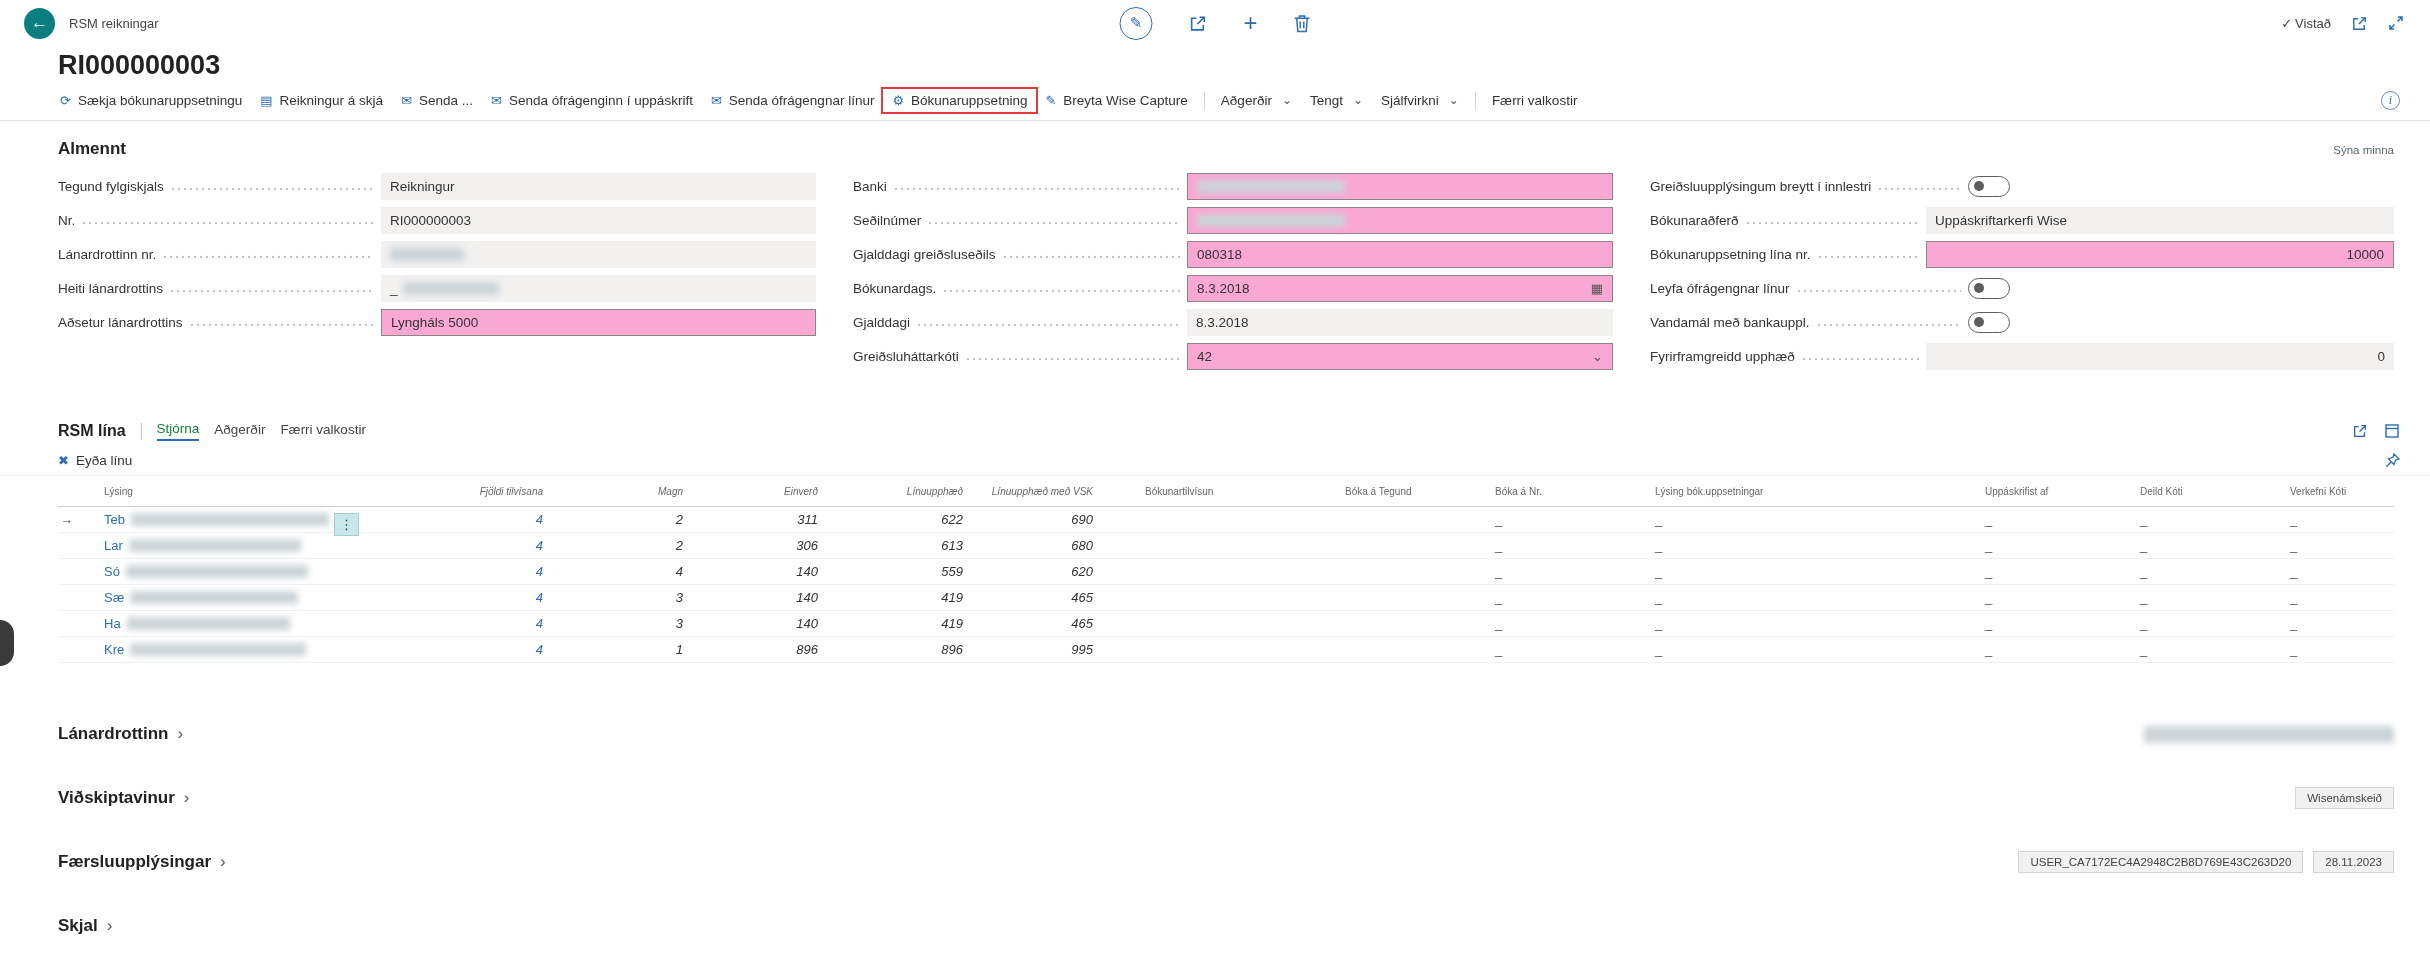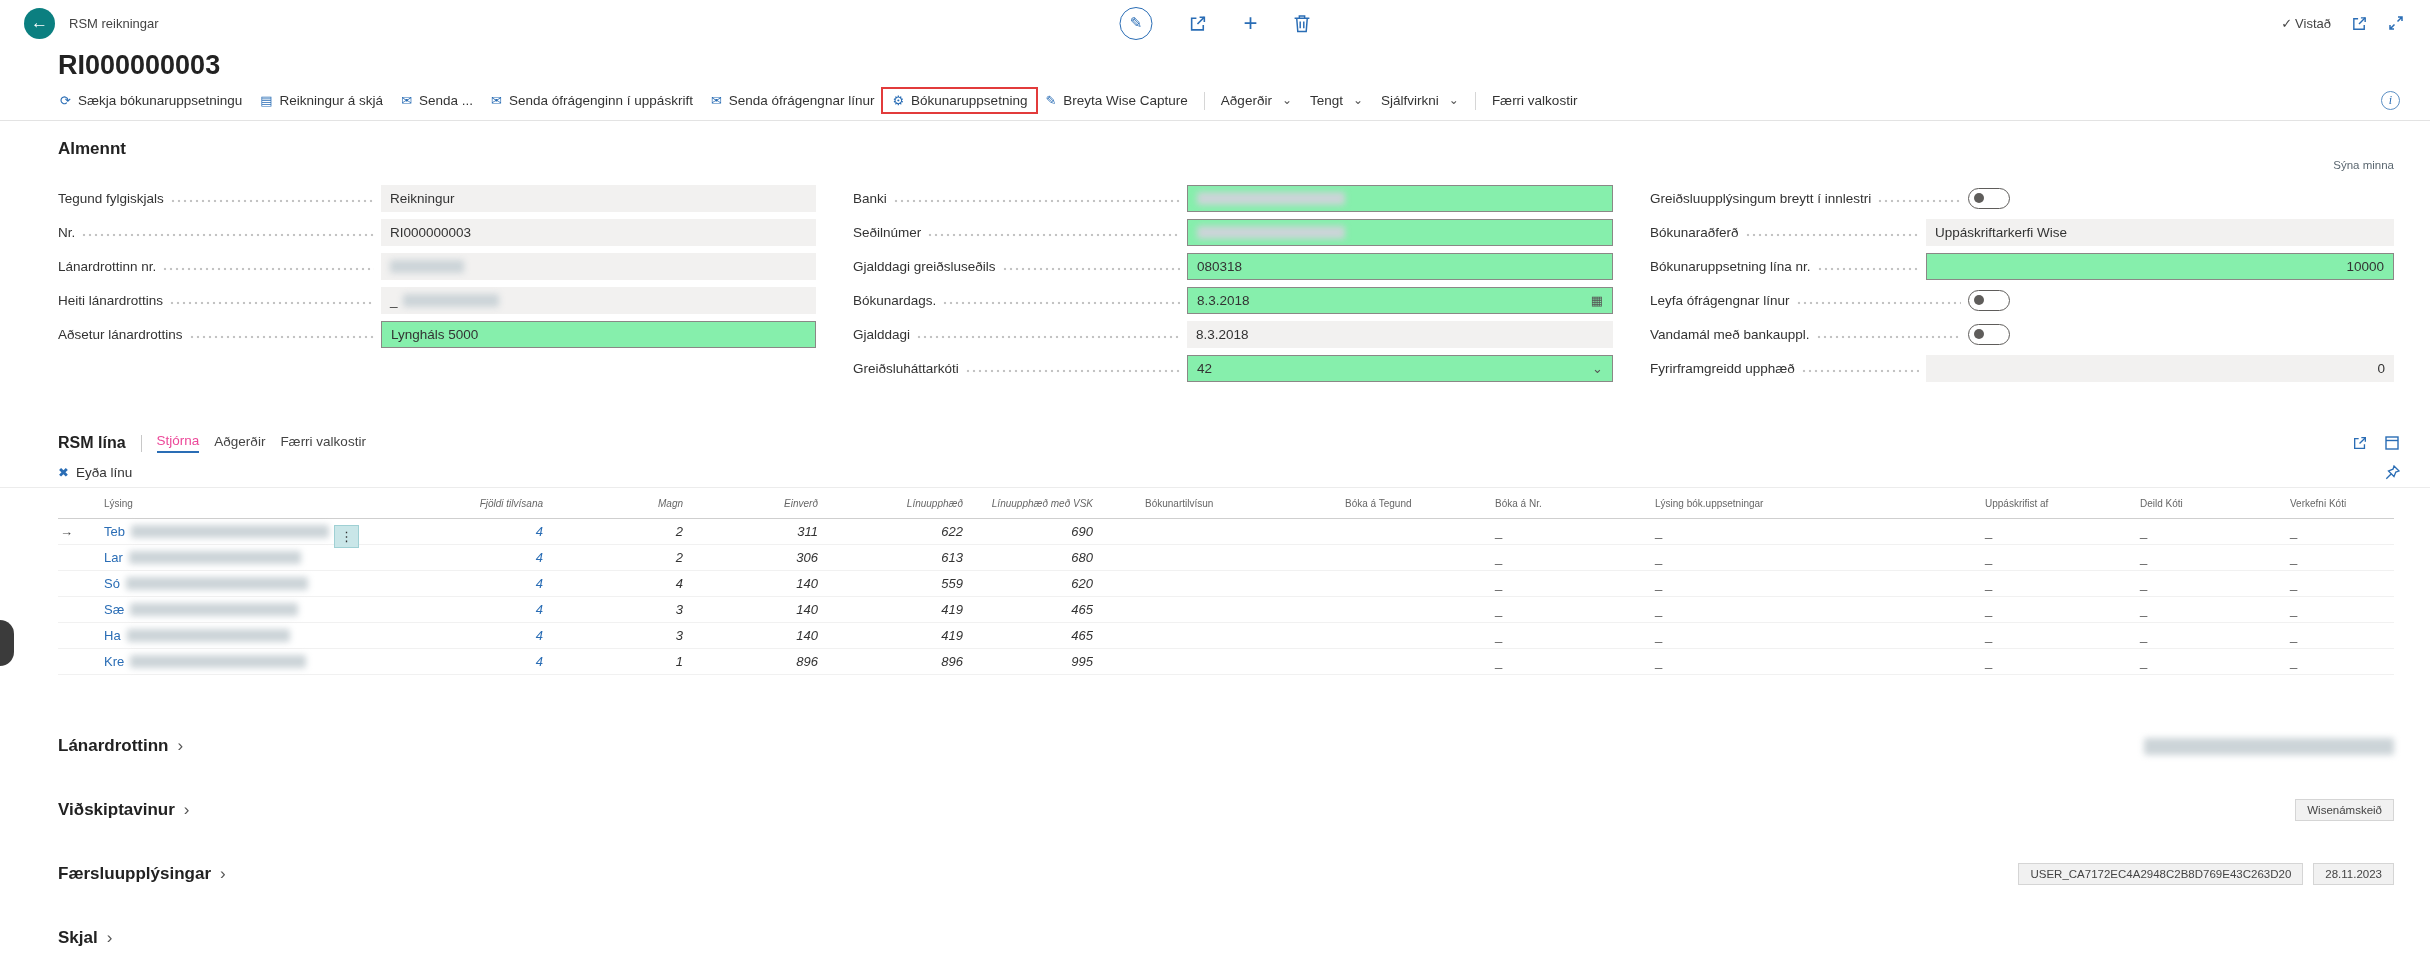--- a/index.html
+++ b/index.html
@@ -25,47 +25,47 @@
   
   .actionbar { display:flex; align-items:center; gap:2px; padding:7px 30px 9px 52px; border-bottom:1px solid #e3e3e3; }
   .action { display:flex; align-items:center; gap:7px; padding:3px 8px; font-size:13.5px; color:#333; cursor:pointer; white-space:nowrap; }
   .aicon { color:#2a6db5; font-size:13px; }
   .caret { font-size:12px; color:#555; margin-left:3px; line-height:0.7; }
   .red-box { outline:2.5px solid #e23b3b; outline-offset:1px; }
   .vsep { width:1px; height:18px; background:#d6d6d6; margin:0 6px; flex:none; }
   .info-circle { margin-left:auto; width:19px; height:19px; border:1.5px solid #5b8fc4; color:#2a6db5; border-radius:50%; font-size:12px; font-style:italic; font-family:"Liberation Serif",serif; display:flex; align-items:center; justify-content:center; cursor:pointer; }
 
   
-  .almennt-head { display:flex; align-items:baseline; padding:18px 36px 0 58px;flex-direction:column; }
+  .almennt-head { display:flex; align-items:baseline; padding:18px 36px 0 58px; }
   .sec-title { font-size:17px; font-weight:700; color:#222; }
   .show-less { margin-left:auto; font-size:11.5px; color:#5b6770; cursor:pointer; }
   .fields { display:grid; grid-template-columns:758px 760px 744px; column-gap:37px; padding:10px 36px 0 58px; }
   .frow { display:flex; align-items:center; height:34px; }
   .flabel { font-size:13.5px; color:#333; white-space:nowrap; }
   .leader { flex:1 1 auto; min-width:12px; margin:0 7px; height:12px;
             background-image:radial-gradient(circle at 2px 9px, #c3c3c3 1.1px, transparent 1.6px);
             background-size:6px 12px; background-repeat:repeat-x; }
   .fbox { flex:none; height:27px; display:flex; align-items:center; padding:0 9px; font-size:13.5px; overflow:hidden; }
   .w1 { width:435px; } .w2 { width:426px; } .w3 { width:468px; }
   .ro { background:#f2f1f0; color:#333; }
-  .ed { background:#86efac; border:1px solid #8a8886; }
+  .ed { background:#f9a8d4; border:1px solid #8a8886; }
   .numv { justify-content:flex-end; }
   .trail { margin-left:auto; color:#555; font-size:13px; }
   .toggle-wrap { width:426px; display:flex; align-items:center; flex:none; }
   .toggle { width:42px; height:21px; border:1.5px solid #5f5d5b; border-radius:12px; position:relative; background:#fff; cursor:pointer; }
   .knob { position:absolute; left:5px; top:4px; width:10px; height:10px; border-radius:50%; background:#5f5d5b; }
 
   .blur { display:inline-block; height:13px; border-radius:2px; background:#ccd4d8; filter:blur(3px); }
 
   
   .lines-head { display:flex; align-items:center; padding:48px 30px 0 58px; gap:15px; }
   .lines-title { font-size:16px; font-weight:700; color:#222; }
   .tabsep { width:1px; height:17px; background:#c8c8c8; }
   .ltab { font-size:13.5px; color:#444; padding-bottom:3px; cursor:pointer; }
-  .ltab.active { color:#ec4899; border-bottom:2px solid #2a6db5; }
+  .ltab.active { color:#15803d; border-bottom:2px solid #2a6db5; }
   .lines-head-icons { margin-left:auto; display:flex; gap:16px; }
   .lines-toolbar { display:flex; align-items:center; padding:12px 30px 7px 58px; border-bottom:1px solid #ececec; }
   .lt-action { display:flex; align-items:center; gap:7px; font-size:13.5px; color:#333; cursor:pointer; }
   .pin { margin-left:auto; }
 
   
   .tbl { margin:0 36px 0 58px; }
   .thead,.trow { display:flex; align-items:center; }
   .thead { height:31px; border-bottom:1px solid #cfcfcf; color:#666; font-size:10px; }
   .trow { height:26px; border-bottom:1px solid #f1f1f1; font-size:13px; }

